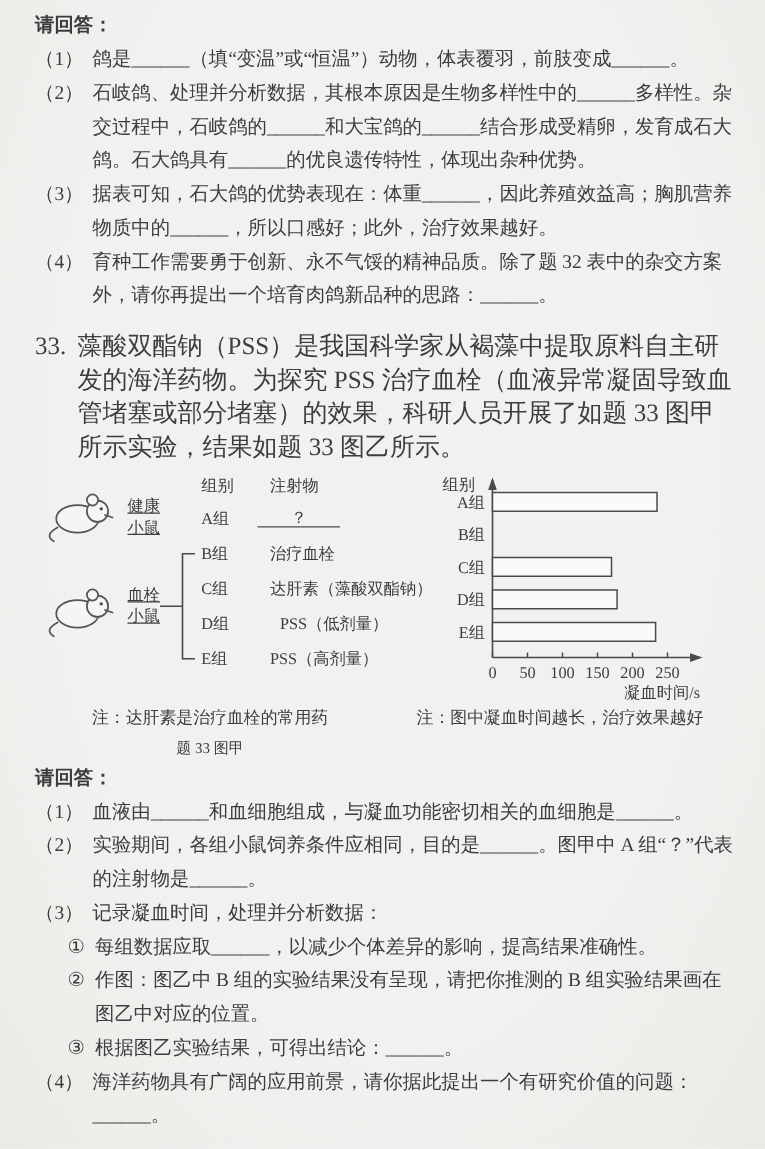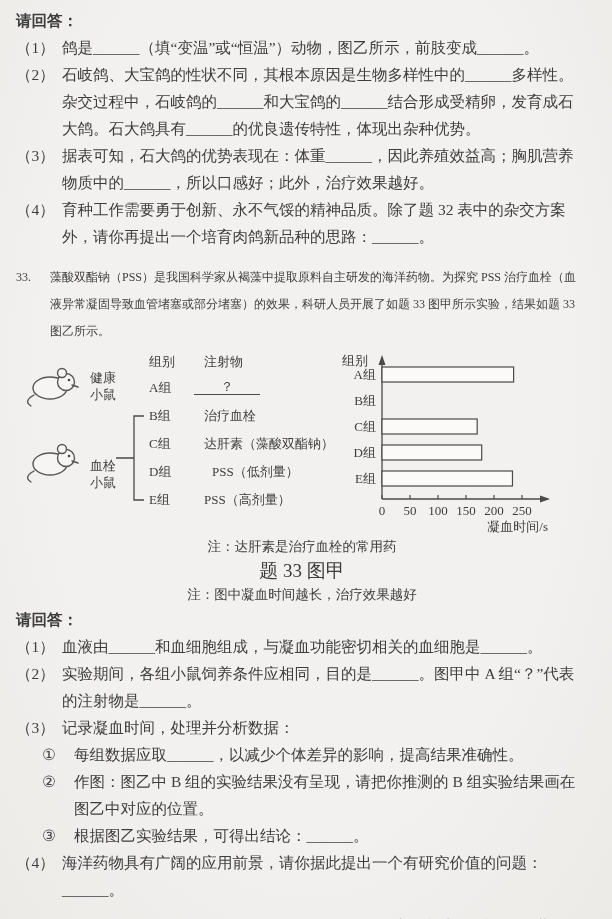--- a/index.html
+++ b/index.html
@@ -6,63 +6,63 @@
   body{
     width:612px;height:919px;
     background:#f0efed;
     color:#3d3d3d;
     font-family:"Liberation Serif","DejaVu Serif",serif;
     overflow:hidden;
   }
   .page{
     box-sizing:border-box;
     width:612px;height:919px;
-    padding:8px 24px 0 16px;
+    padding:8px 24px 0 28px;
     background:radial-gradient(ellipse at 50% 40%, #f2f1ef 60%, #ebeae7 100%);
   }
   .prompt{font-size:15.5px;line-height:26px;font-weight:bold;}
   .qitem{display:flex;font-size:15.5px;line-height:27px;}
   .qitem .num{width:46px;flex-shrink:0;}
   .qitem .txt{flex:1;}
-  .q33head{display:flex;font-size:12px;line-height:27px;margin-top:14px;}
+  .q33head{display:flex;font-size:20px;line-height:27px;margin-top:14px;}
   .q33head .num{width:34px;flex-shrink:0;}
   .q33head .txt{flex:1;}
   .subitem{display:flex;font-size:15.5px;line-height:27px;}
   .subitem .marker{width:22px;flex-shrink:0;}
-  .subitem .txt{flex:1;margin-left:10px;}
+  .subitem .txt{flex:1;}
   .sublist{padding-left:26px;}
   
   .figure-row{display:flex;margin:8px 0 2px 2px;}
   .fig-a{position:relative;width:322px;height:174px;font-size:13px;}
   .fig-a .abs{position:absolute;white-space:nowrap;}
-  .mouse-label{line-height:17px;}
+  .mouse-label{line-height:17px;text-decoration:underline;}
   .blank-q{display:inline-block;width:66px;text-align:center;border-bottom:1.2px solid #4a4a4a;line-height:15px;}
   .fig-b{width:236px;height:184px;margin-top:-4px;}
   
-  .notes-row{display:flex;margin-top:2px;flex-direction:column;}
+  .notes-row{display:flex;margin-top:2px;}
   .note-col{flex:1;text-align:center;font-size:13.5px;line-height:24px;}
-  .note-col .caption{font-size:19px;}
+  .note-col .caption{font-size:12px;}
   .footer{  text-align:right;font-size:15px;margin-top:14px;}
   svg text{font-family:"Liberation Serif","DejaVu Serif",serif;}
 </style>
 </head>
 <body>
 
 <div class="page">
 
   <div class="prompt">请回答：</div>
 
   <div>
     <div class="qitem">
       <span class="num">（1）</span>
-      <span class="txt">鸽是______（填“变温”或“恒温”）动物，图乙所示，前肢变成______。</span>
+      <span class="txt">鸽是______（填“变温”或“恒温”）动物，体表覆羽，前肢变成______。</span>
     </div>
     <div class="qitem">
       <span class="num">（2）</span>
-      <span class="txt">石岐鸽、大宝鸽的性状不同，其根本原因是生物多样性中的______多样性。杂交过程中，石岐鸽的______和大宝鸽的______结合形成受精卵，发育成石大鸽。石大鸽具有______的优良遗传特性，体现出杂种优势。</span>
+      <span class="txt">石岐鸽、处理并分析数据，其根本原因是生物多样性中的______多样性。杂交过程中，石岐鸽的______和大宝鸽的______结合形成受精卵，发育成石大鸽。石大鸽具有______的优良遗传特性，体现出杂种优势。</span>
     </div>
     <div class="qitem">
       <span class="num">（3）</span>
       <span class="txt">据表可知，石大鸽的优势表现在：体重______，因此养殖效益高；胸肌营养物质中的______，所以口感好；此外，治疗效果越好。</span>
     </div>
     <div class="qitem">
       <span class="num">（4）</span>
       <span class="txt">育种工作需要勇于创新、永不气馁的精神品质。除了题 32 表中的杂交方案外，请你再提出一个培育肉鸽新品种的思路：______。</span>
     </div>
   </div>
@@ -93,21 +93,21 @@
       <svg class="abs" style="left:2px;top:86px" width="62" height="44" viewBox="0 0 62 44">
         <g fill="#f6f5f3" stroke="#555" stroke-width="1.4" stroke-linecap="round">
           <path d="M14,32 q-11,6 -3,11" fill="none"></path>
           <ellipse cx="30" cy="25" rx="17" ry="11"></ellipse>
           <circle cx="46" cy="19" r="8.5"></circle>
           <circle cx="42" cy="10" r="4.5"></circle>
           <path d="M52,22 l6,2" fill="none"></path>
         </g>
         <circle cx="49" cy="17" r="1.3" fill="#444"></circle>
       </svg>
-      <div class="abs mouse-label" style="left:72px;top:104px">
+      <div class="abs mouse-label" style="left:72px;top:87px">
         <div>血栓</div>
         <div>小鼠</div>
       </div>
 
       <svg class="abs" style="left:98px;top:54px" width="30" height="100" viewBox="0 0 30 100">
         <path d="M28,9 H18 V93 H28 M18,51 H0" fill="none" stroke="#4a4a4a" stroke-width="1.3"></path>
       </svg>
 
       <div class="abs" style="left:131px;top:0">组别</div>
       <div class="abs" style="left:186px;top:0">注射物</div>

